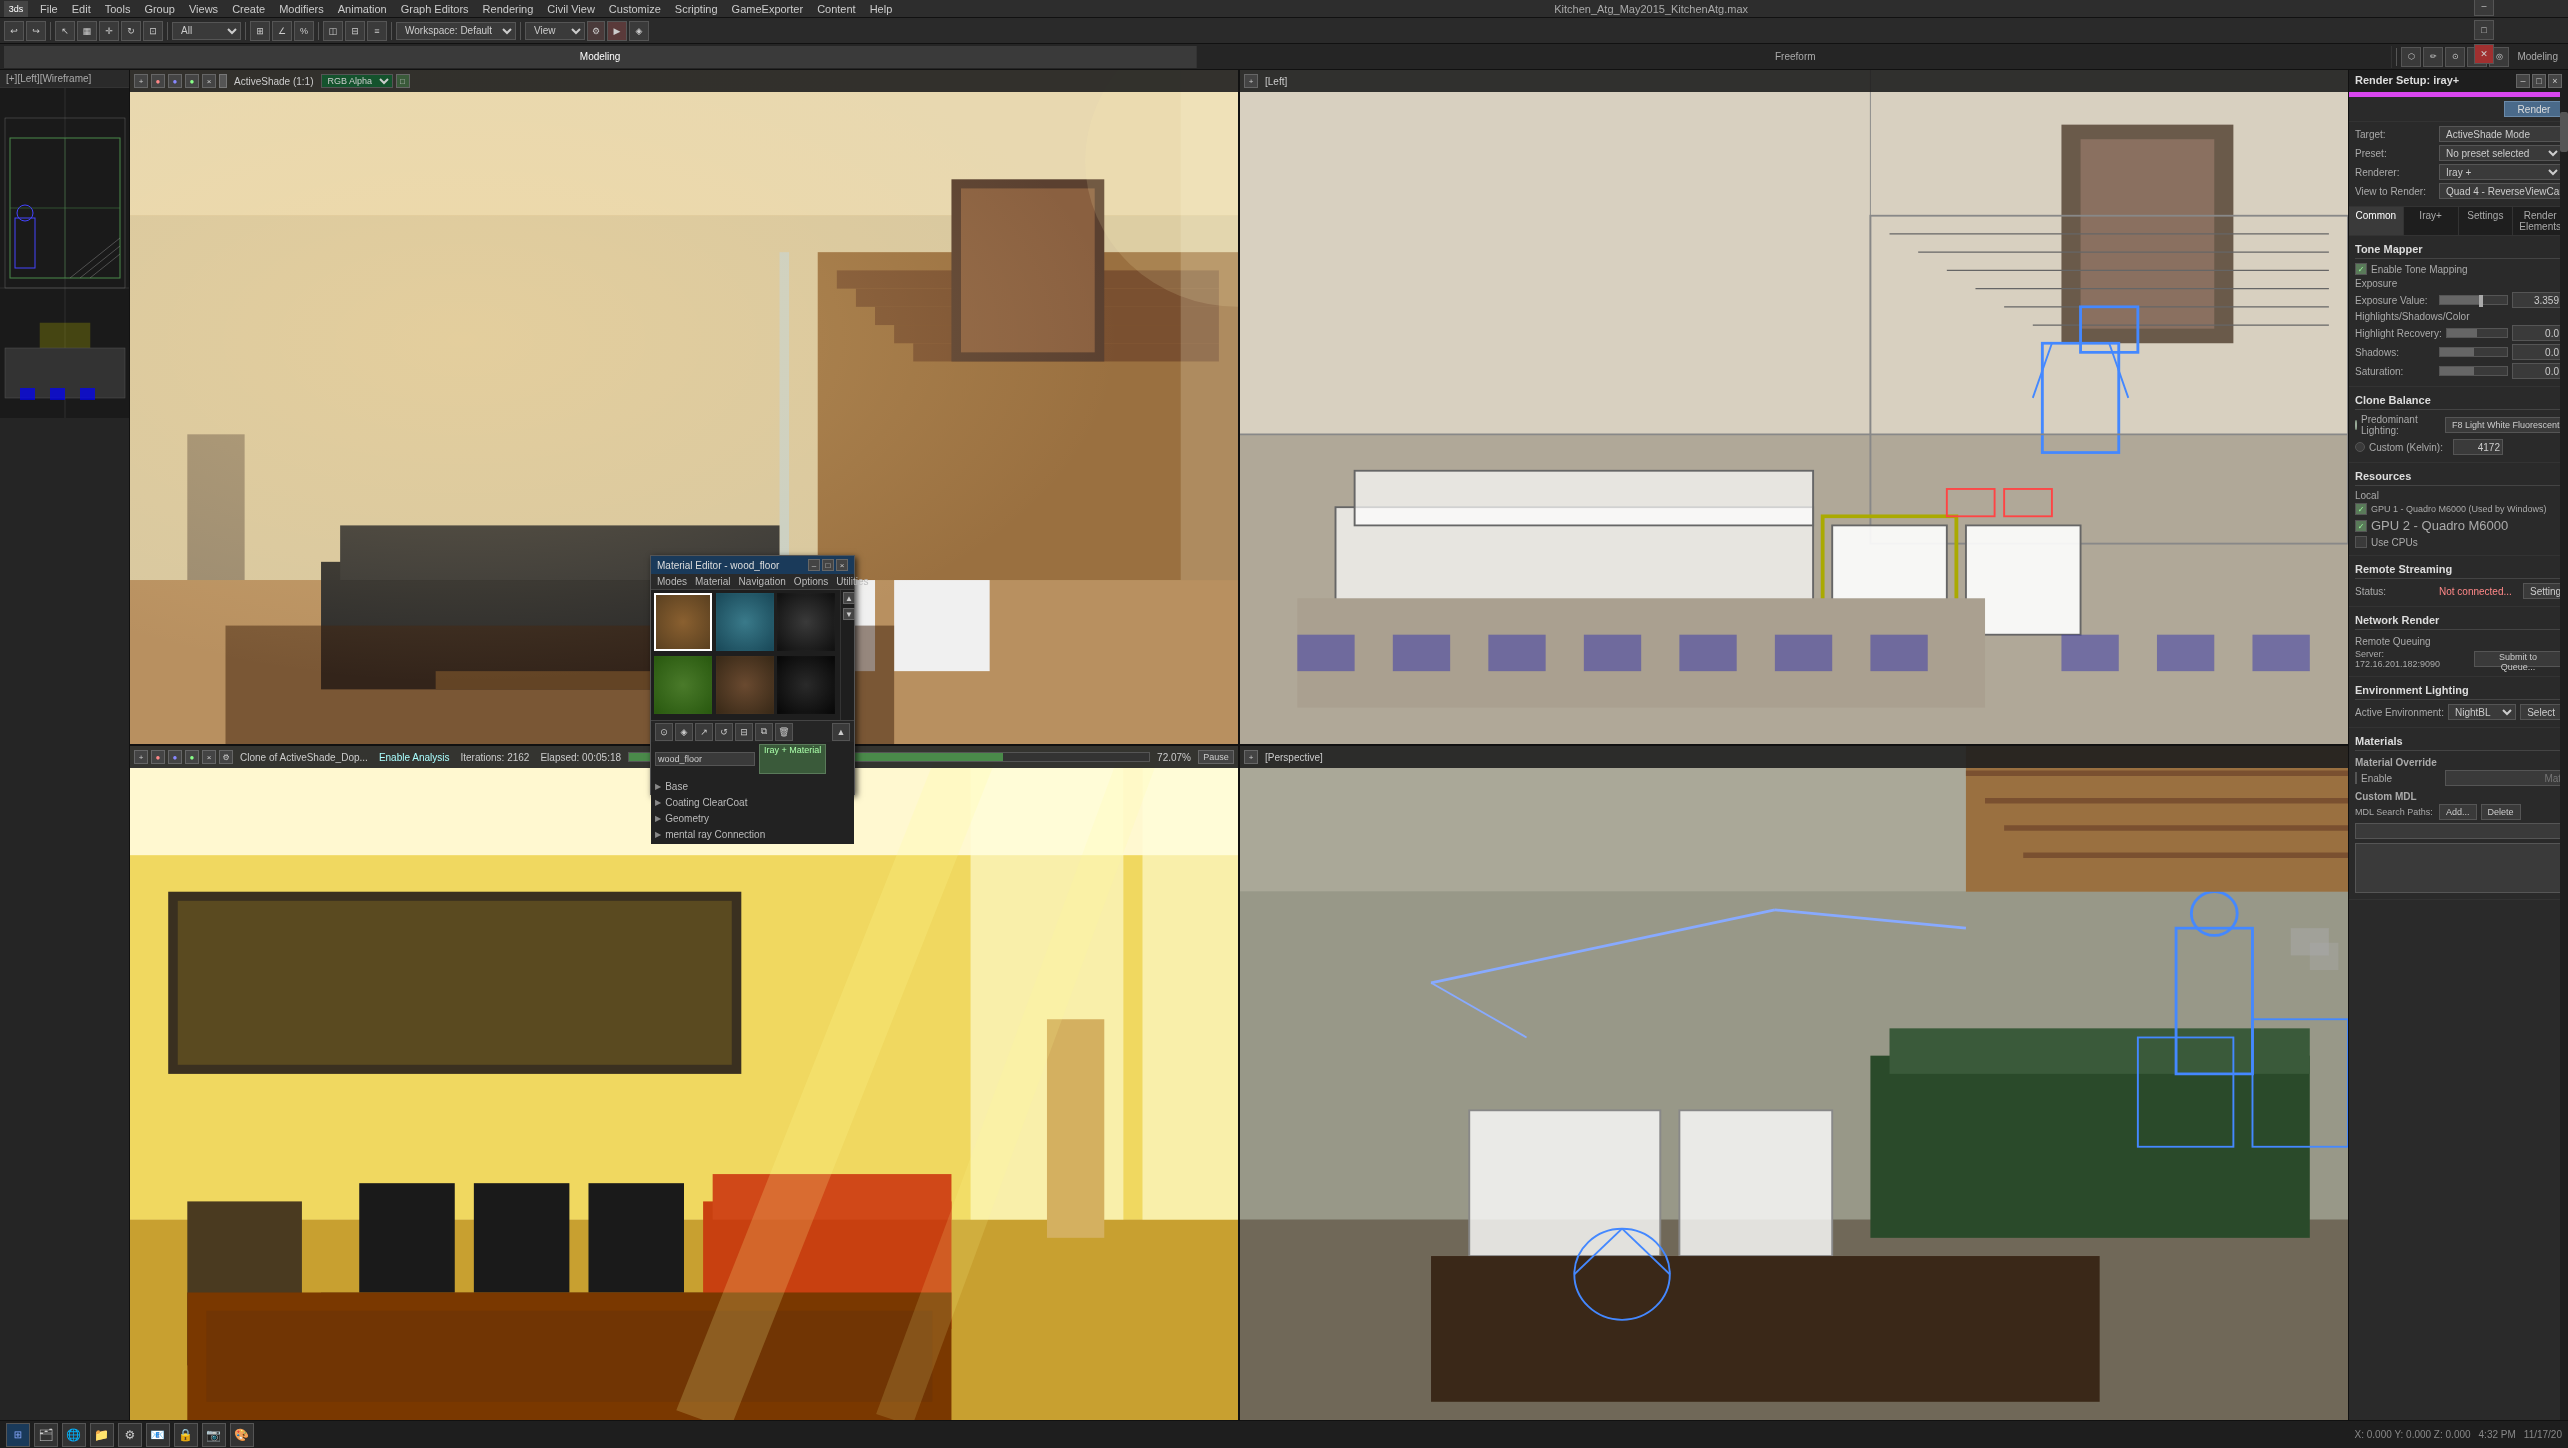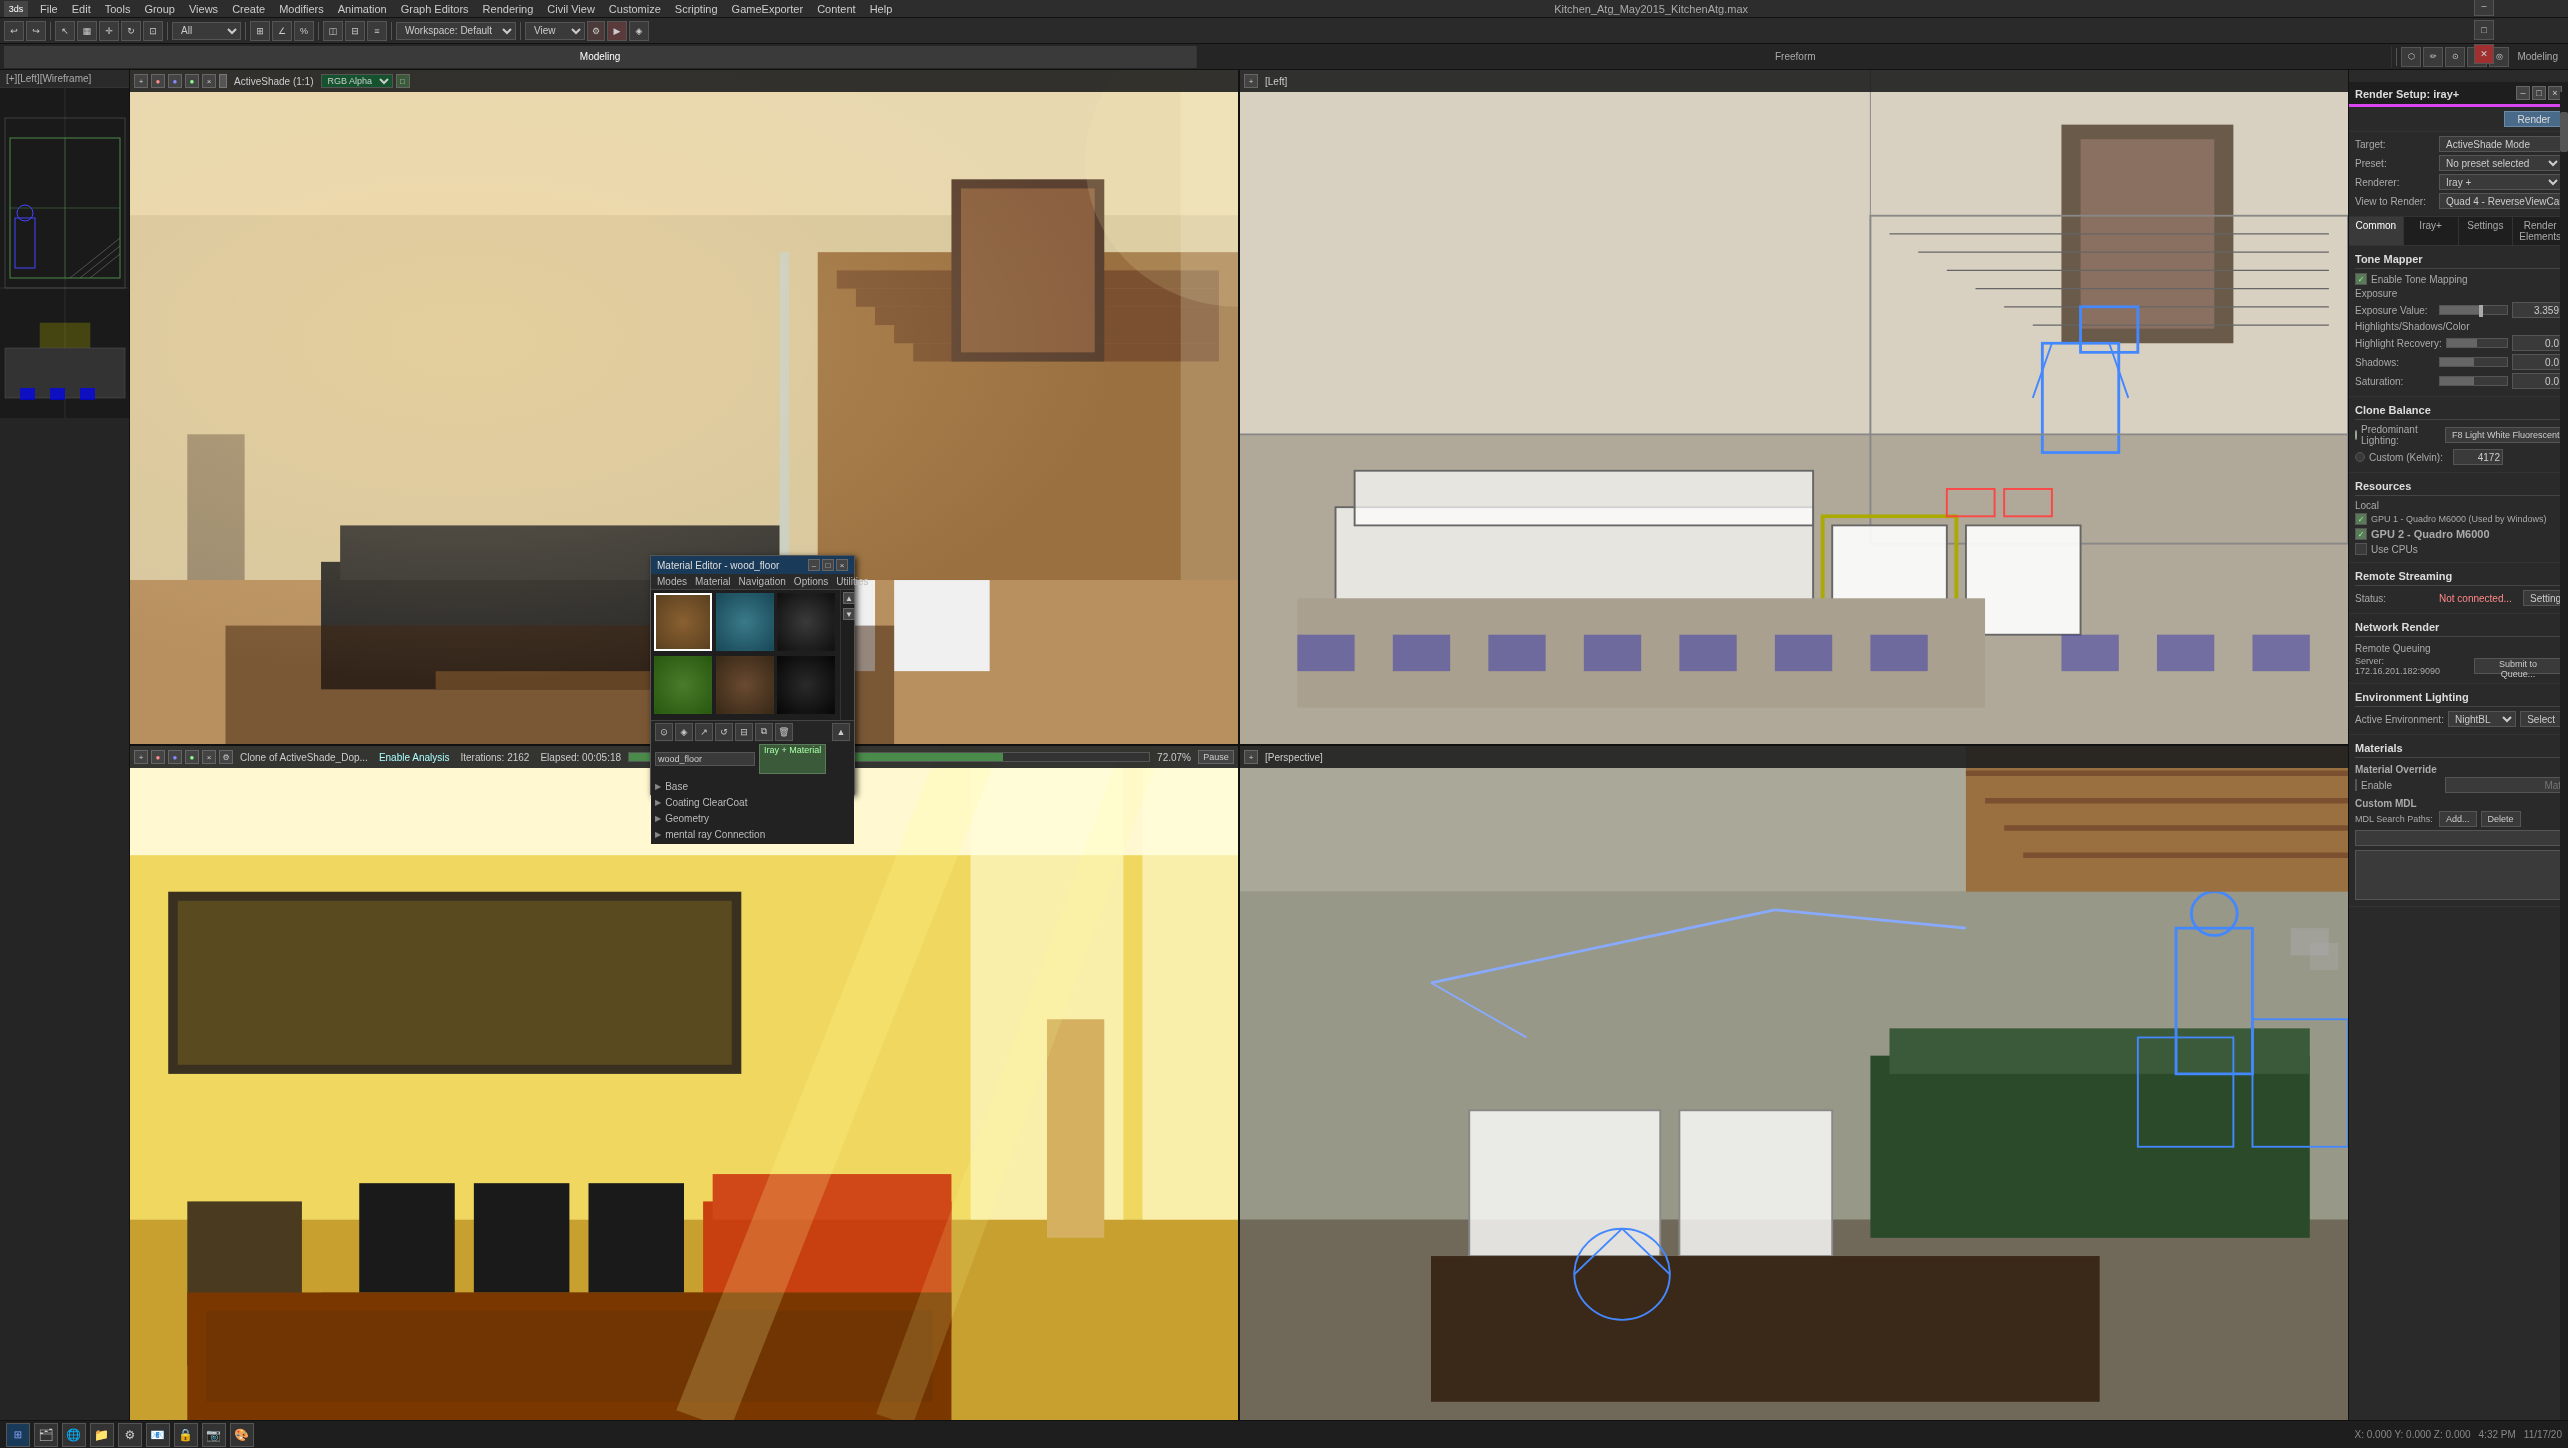--- a/index.html
+++ b/index.html
@@ -281,24 +281,23 @@
       height: calc(100% - 70px - 28px);
       background: #2a2a2a;
       border-left: 1px solid #111;
       overflow-y: auto;
       overflow-x: hidden;
     }
     .right-panel-header {
       background: #1e1e1e;
       padding: 4px 6px;
       display: flex;
-      align-items: flex-end;
+      align-items: flex-start;
       justify-content: space-between;
-      border-bottom: 3px solid #d946ef;
-      margin-top: 12px;
+      border-bottom: 5px solid #d946ef;
     }
     .right-panel-title {
       font-size: 11px;
       color: #ddd;
       font-weight: bold;
     }
     .panel-ctrl-btn {
       width: 14px;
       height: 14px;
       background: #444;
@@ -1161,21 +1160,21 @@
 
   <div class="rp-section">
     <div class="section-title">Resources</div>
     <div class="rp-label" style="font-size:10px;padding-bottom:2px;">Local</div>
     <div class="rp-checkbox-row">
       <div class="rp-checkbox checked"></div>
       <span class="rp-label" style="font-size:9px;">GPU 1 - Quadro M6000 (Used by Windows)</span>
     </div>
     <div class="rp-checkbox-row">
       <div class="rp-checkbox checked"></div>
-      <span class="rp-label" style="font-size:11px;font-weight:bold;">GPU 2 - Quadro M6000</span>
+      <span class="rp-label" style="font-size:13px;">GPU 2 - Quadro M6000</span>
     </div>
     <div class="rp-checkbox-row">
       <div class="rp-checkbox"></div>
       <span class="rp-label">Use CPUs</span>
     </div>
   </div>
 
   <div class="rp-section">
     <div class="section-title">Remote Streaming</div>
     <div class="rp-row">

